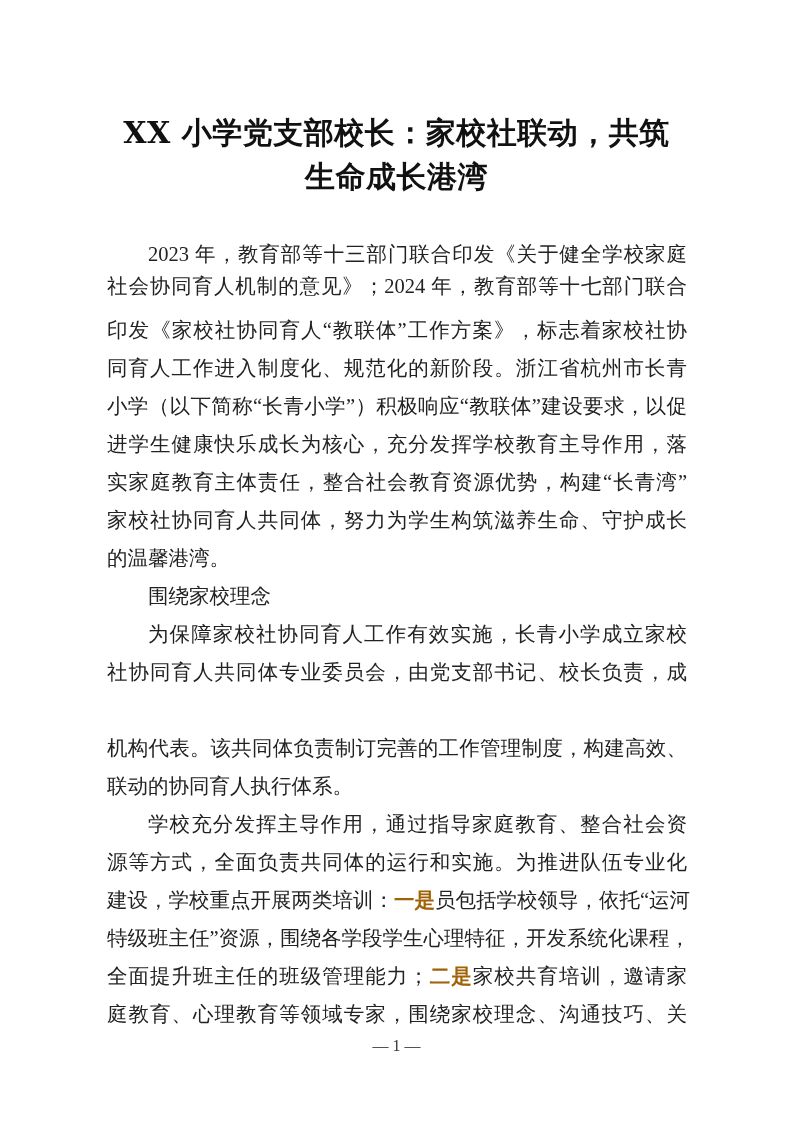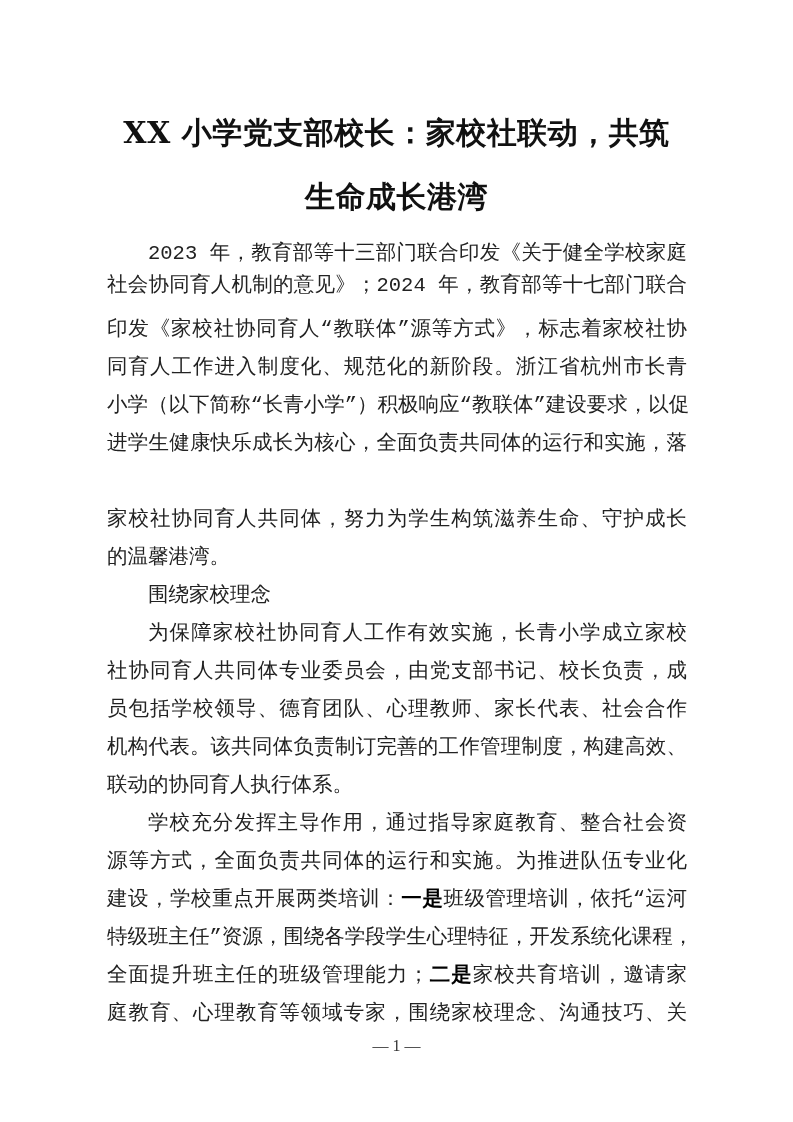--- a/index.html
+++ b/index.html
@@ -5,60 +5,60 @@
     html, body { margin: 0; padding: 0; background: #ffffff; }
     body { width: 793px; height: 1122px; position: relative; overflow: hidden; }
     .page { position: absolute; left: 0; top: 0; width: 793px; height: 1122px; background: #fff; }
     .title {
       position: absolute; left: 60px; width: 673px; text-align: center;
       font-family: "DejaVu Serif", "Liberation Serif", serif;
       font-weight: bold; font-size: 30px; color: #111; line-height: 44px;
       letter-spacing: 0.5px;
     }
     .title.l1 { top: 111px; }
-    .title.l2 { top: 155px; margin-top: 20px; }
+    .title.l2 { top: 155px; }
     .line {
       position: absolute; left: 107px; width: 580px; height: 38px;
-      font-family: Liberation Mono, monospace;
+      font-family: Liberation Serif, serif;
       font-size: 20.5px; color: #222; line-height: 38px;
       white-space: nowrap; text-align: justify; text-align-last: justify;
     }
     .line.indent { left: 148px; width: 539px; }
     .line.last { text-align-last: left; }
-    .line b { font-weight: bold; color: #000000; }
+    .line b { font-weight: bold; color: #a16207; }
     .pagenum {
       position: absolute; top: 1037px; left: 0; width: 793px; text-align: center;
       font-family: "Liberation Serif", serif; font-size: 16px; color: #333;
     }
   </style>
 </head>
 <body>
 
 <div class="page">
   <div class="title l1">XX 小学党支部校长：家校社联动，共筑</div>
   <div class="title l2">生命成长港湾</div>
 
   <div class="line indent" style="top:235px">2023 年，教育部等十三部门联合印发《关于健全学校家庭</div>
   <div class="line" style="top:267px">社会协同育人机制的意见》；2024 年，教育部等十七部门联合</div>
-  <div class="line" style="top:311px">印发《家校社协同育人“教联体”源等方式》，标志着家校社协</div>
+  <div class="line" style="top:311px">印发《家校社协同育人“教联体”工作方案》，标志着家校社协</div>
   <div class="line" style="top:349px">同育人工作进入制度化、规范化的新阶段。浙江省杭州市长青</div>
   <div class="line" style="top:387px">小学（以下简称“长青小学”）积极响应“教联体”建设要求，以促</div>
-  <div class="line" style="top:425px">进学生健康快乐成长为核心，全面负责共同体的运行和实施，落</div>
+  <div class="line" style="top:425px">进学生健康快乐成长为核心，充分发挥学校教育主导作用，落</div>
+  <div class="line" style="top:463px">实家庭教育主体责任，整合社会教育资源优势，构建“长青湾”</div>
   <div class="line" style="top:501px">家校社协同育人共同体，努力为学生构筑滋养生命、守护成长</div>
   <div class="line last" style="top:539px">的温馨港湾。</div>
 
   <div class="line indent last" style="top:577px">围绕家校理念</div>
 
   <div class="line indent" style="top:615px">为保障家校社协同育人工作有效实施，长青小学成立家校</div>
   <div class="line" style="top:653px">社协同育人共同体专业委员会，由党支部书记、校长负责，成</div>
-  <div class="line" style="top:691px">员包括学校领导、德育团队、心理教师、家长代表、社会合作</div>
   <div class="line" style="top:729px">机构代表。该共同体负责制订完善的工作管理制度，构建高效、</div>
   <div class="line last" style="top:767px">联动的协同育人执行体系。</div>
 
   <div class="line indent" style="top:805px">学校充分发挥主导作用，通过指导家庭教育、整合社会资</div>
   <div class="line" style="top:843px">源等方式，全面负责共同体的运行和实施。为推进队伍专业化</div>
-  <div class="line" style="top:881px"><span>建设，学校重点开展两类培训：</span><b>一是</b><span>班级管理培训，依托“运河</span></div>
+  <div class="line" style="top:881px"><span>建设，学校重点开展两类培训：</span><b>一是</b><span>员包括学校领导，依托“运河</span></div>
   <div class="line" style="top:919px">特级班主任”资源，围绕各学段学生心理特征，开发系统化课程，</div>
   <div class="line" style="top:957px"><span>全面提升班主任的班级管理能力；</span><b>二是</b><span>家校共育培训，邀请家</span></div>
   <div class="line" style="top:995px">庭教育、心理教育等领域专家，围绕家校理念、沟通技巧、关</div>
 
   <div class="pagenum">— 1 —</div>
 </div>
 
 </body></html>

